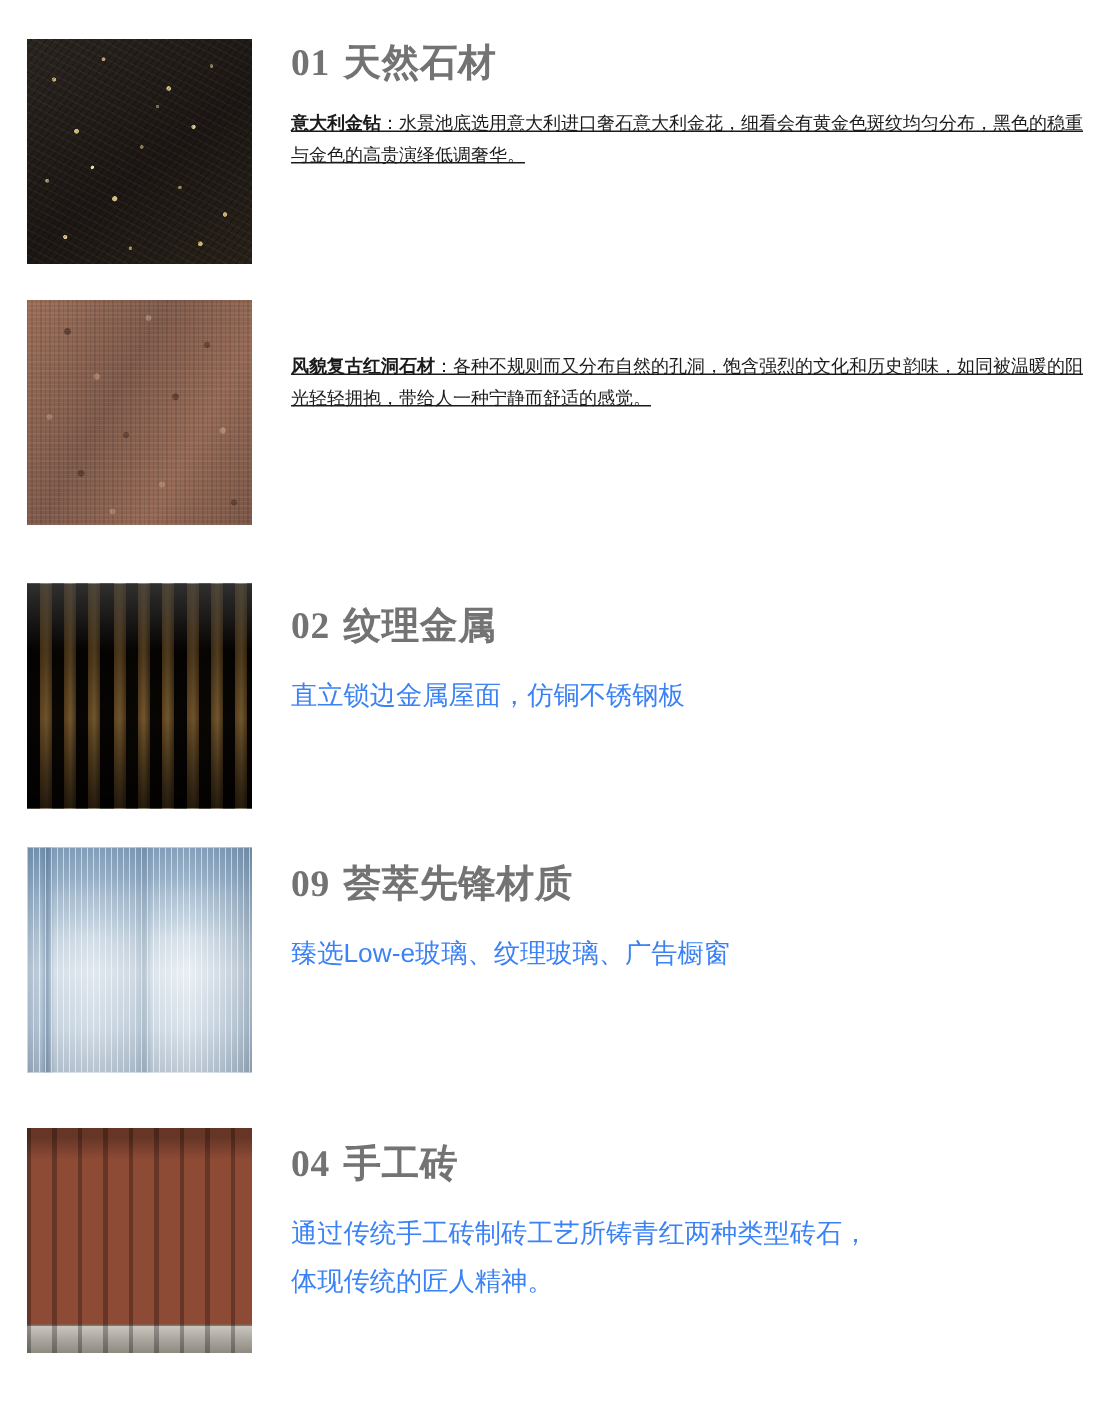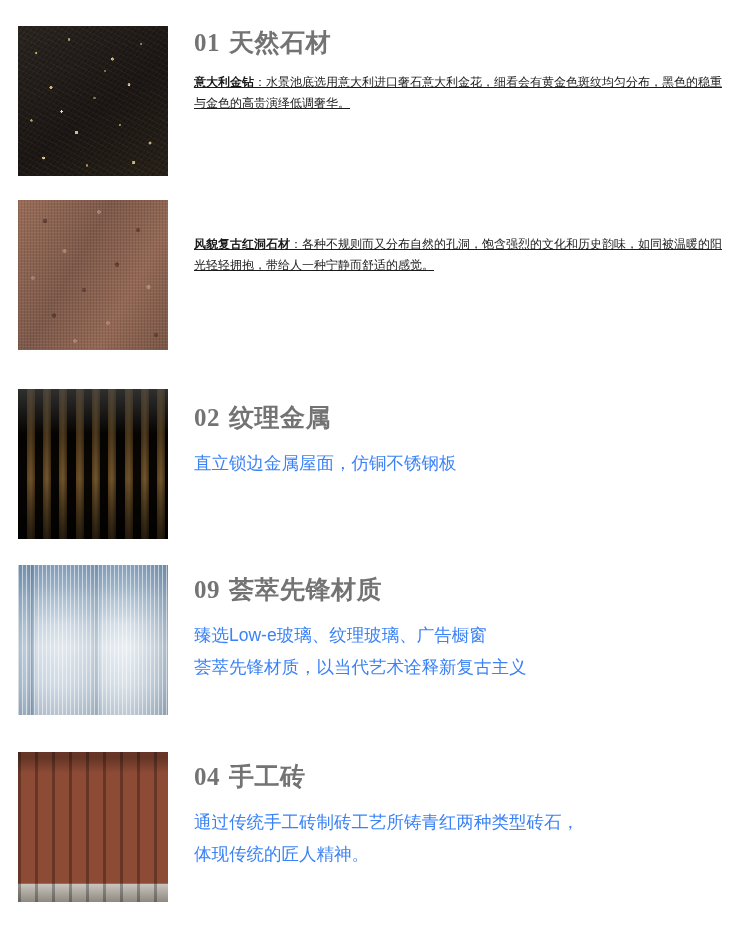--- a/index.html
+++ b/index.html
@@ -244,21 +244,20 @@
     </div>
   </div>
 
   <div class="section" id="sec-glass">
     <div class="thumb-col">
       <div class="thumb tex-glass"></div>
     </div>
     <div class="text-col">
       <h2 class="heading"><span class="num">09</span><span>荟萃先锋材质</span></h2>
       <p class="body-line">臻选Low-e玻璃、纹理玻璃、广告橱窗</p>
-      <p class="body-line">荟萃先锋材质，以当代艺术诠释新复古主义</p>
     </div>
   </div>
 
   <div class="section" id="sec-brick">
     <div class="thumb-col">
       <div class="thumb tex-brick">
         <div class="brick-base"></div>
       </div>
     </div>
     <div class="text-col">

